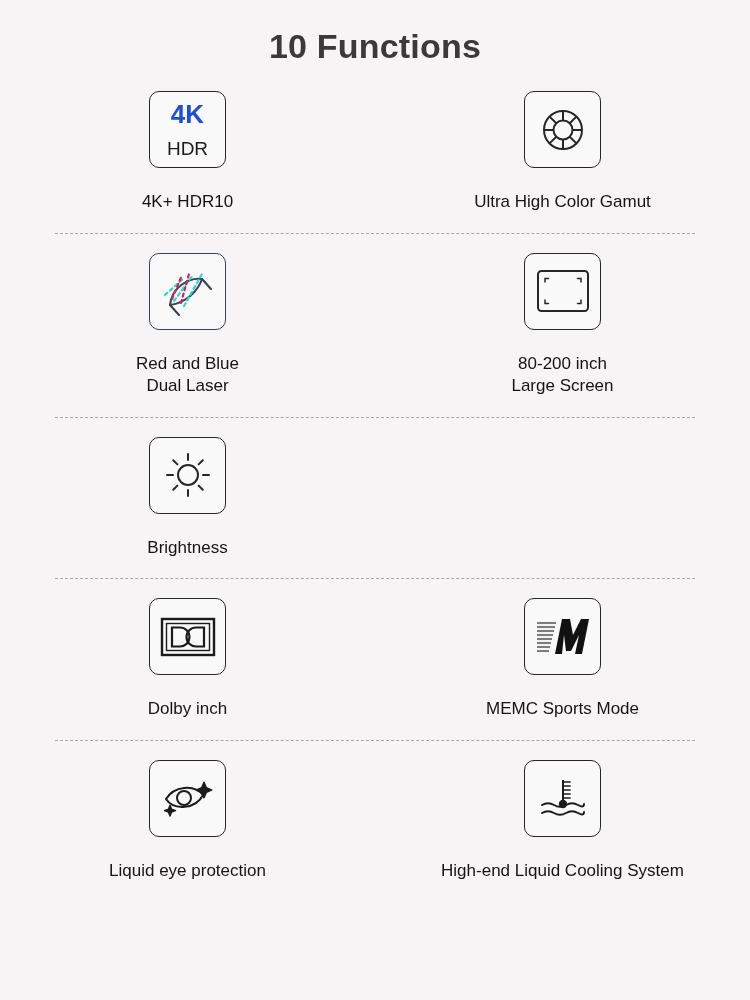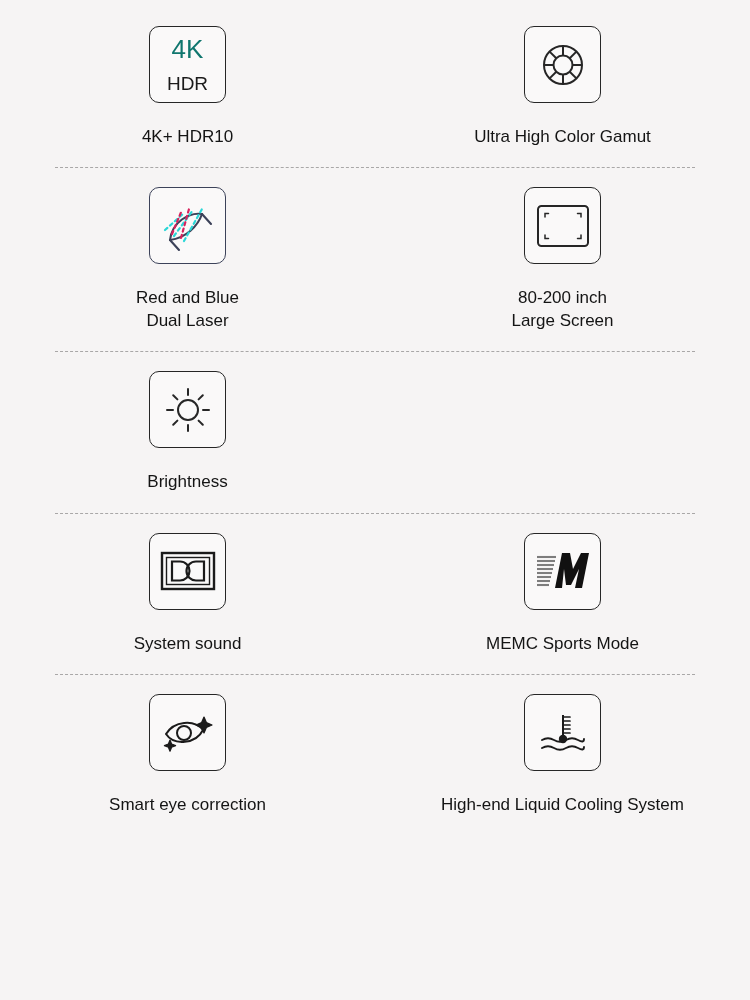--- a/index.html
+++ b/index.html
@@ -88,38 +88,39 @@
   
   .fourk {
     display: flex;
     flex-direction: column;
     align-items: center;
     justify-content: center;
     line-height: 1;
   }
   .fourk-top {
     font-size: 26px;
-    color: #0f766e;
-    font-weight: normal;
+    color: #1d4ed8;
+    font-weight: bold;
     letter-spacing: 0px;
   }
   .fourk-bot {
     font-size: 19px;
     color: #1b1b1b;
     margin-top: 12px;
     letter-spacing: 0px;
   }
 
   svg { display: block; }
 </style>
 </head>
 <body>
 
 <div class="page">
 
+  <div class="title">10 Functions</div>
 
   <div class="rows">
 
     <div class="feature-row">
 
       <div class="feature-cell">
         <div class="icon-box">
           <div class="fourk">
             <span class="fourk-top">4K</span>
             <span class="fourk-bot">HDR</span>
@@ -227,21 +228,21 @@
 
       <div class="feature-cell">
         <div class="icon-box">
           <svg width="56" height="40" viewBox="0 0 56 40" fill="none">
             <rect x="2" y="2" width="52" height="36" stroke="#1b1b1b" stroke-width="2.4"></rect>
             <rect x="6.5" y="6.5" width="43" height="27" stroke="#1b1b1b" stroke-width="1.4"></rect>
             <path d="M12 10.5 L20 10.5 A9.5 9.5 0 0 1 20 29.5 L12 29.5 Z" stroke="#1b1b1b" stroke-width="2.2" fill="none"></path>
             <path d="M44 10.5 L36 10.5 A9.5 9.5 0 0 0 36 29.5 L44 29.5 Z" stroke="#1b1b1b" stroke-width="2.2" fill="none"></path>
           </svg>
         </div>
-        <div class="feature-label">System sound</div>
+        <div class="feature-label">Dolby inch</div>
       </div>
 
       <div class="feature-cell">
         <div class="icon-box">
           <svg width="58" height="46" viewBox="0 0 58 46" fill="none">
 
             <g stroke="#7d7d7d" stroke-width="2.1">
               <line x1="3" y1="9" x2="22" y2="9"></line>
               <line x1="3" y1="13" x2="21" y2="13"></line>
               <line x1="3" y1="17" x2="20" y2="17"></line>
@@ -268,21 +269,21 @@
         <div class="icon-box">
           <svg width="56" height="50" viewBox="0 0 56 50" fill="none" stroke="#1b1b1b" stroke-width="2">
             <path d="M6 26 C14 13, 34 11, 43 22 C36 36, 14 38, 6 26 Z"></path>
             <circle cx="24" cy="25" r="7"></circle>
 
             <path d="M44 9 L46.4 14.6 L52 17 L46.4 19.4 L44 25 L41.6 19.4 L36 17 L41.6 14.6 Z" fill="#1b1b1b" stroke="#1b1b1b" stroke-width="1.2" stroke-linejoin="round"></path>
 
             <path d="M10 32 L11.6 36 L15.6 37.6 L11.6 39.2 L10 43.2 L8.4 39.2 L4.4 37.6 L8.4 36 Z" fill="#1b1b1b" stroke="#1b1b1b" stroke-width="1.2" stroke-linejoin="round"></path>
           </svg>
         </div>
-        <div class="feature-label">Smart eye correction</div>
+        <div class="feature-label">Liquid eye protection</div>
       </div>
 
       <div class="feature-cell">
         <div class="icon-box">
           <svg width="54" height="50" viewBox="0 0 54 50" fill="none">
 
             <line x1="27" y1="7" x2="27" y2="29" stroke="#1b1b1b" stroke-width="2"></line>
 
             <g stroke="#1b1b1b" stroke-width="1.7" stroke-linecap="round">
               <line x1="27" y1="9" x2="34" y2="9"></line>

